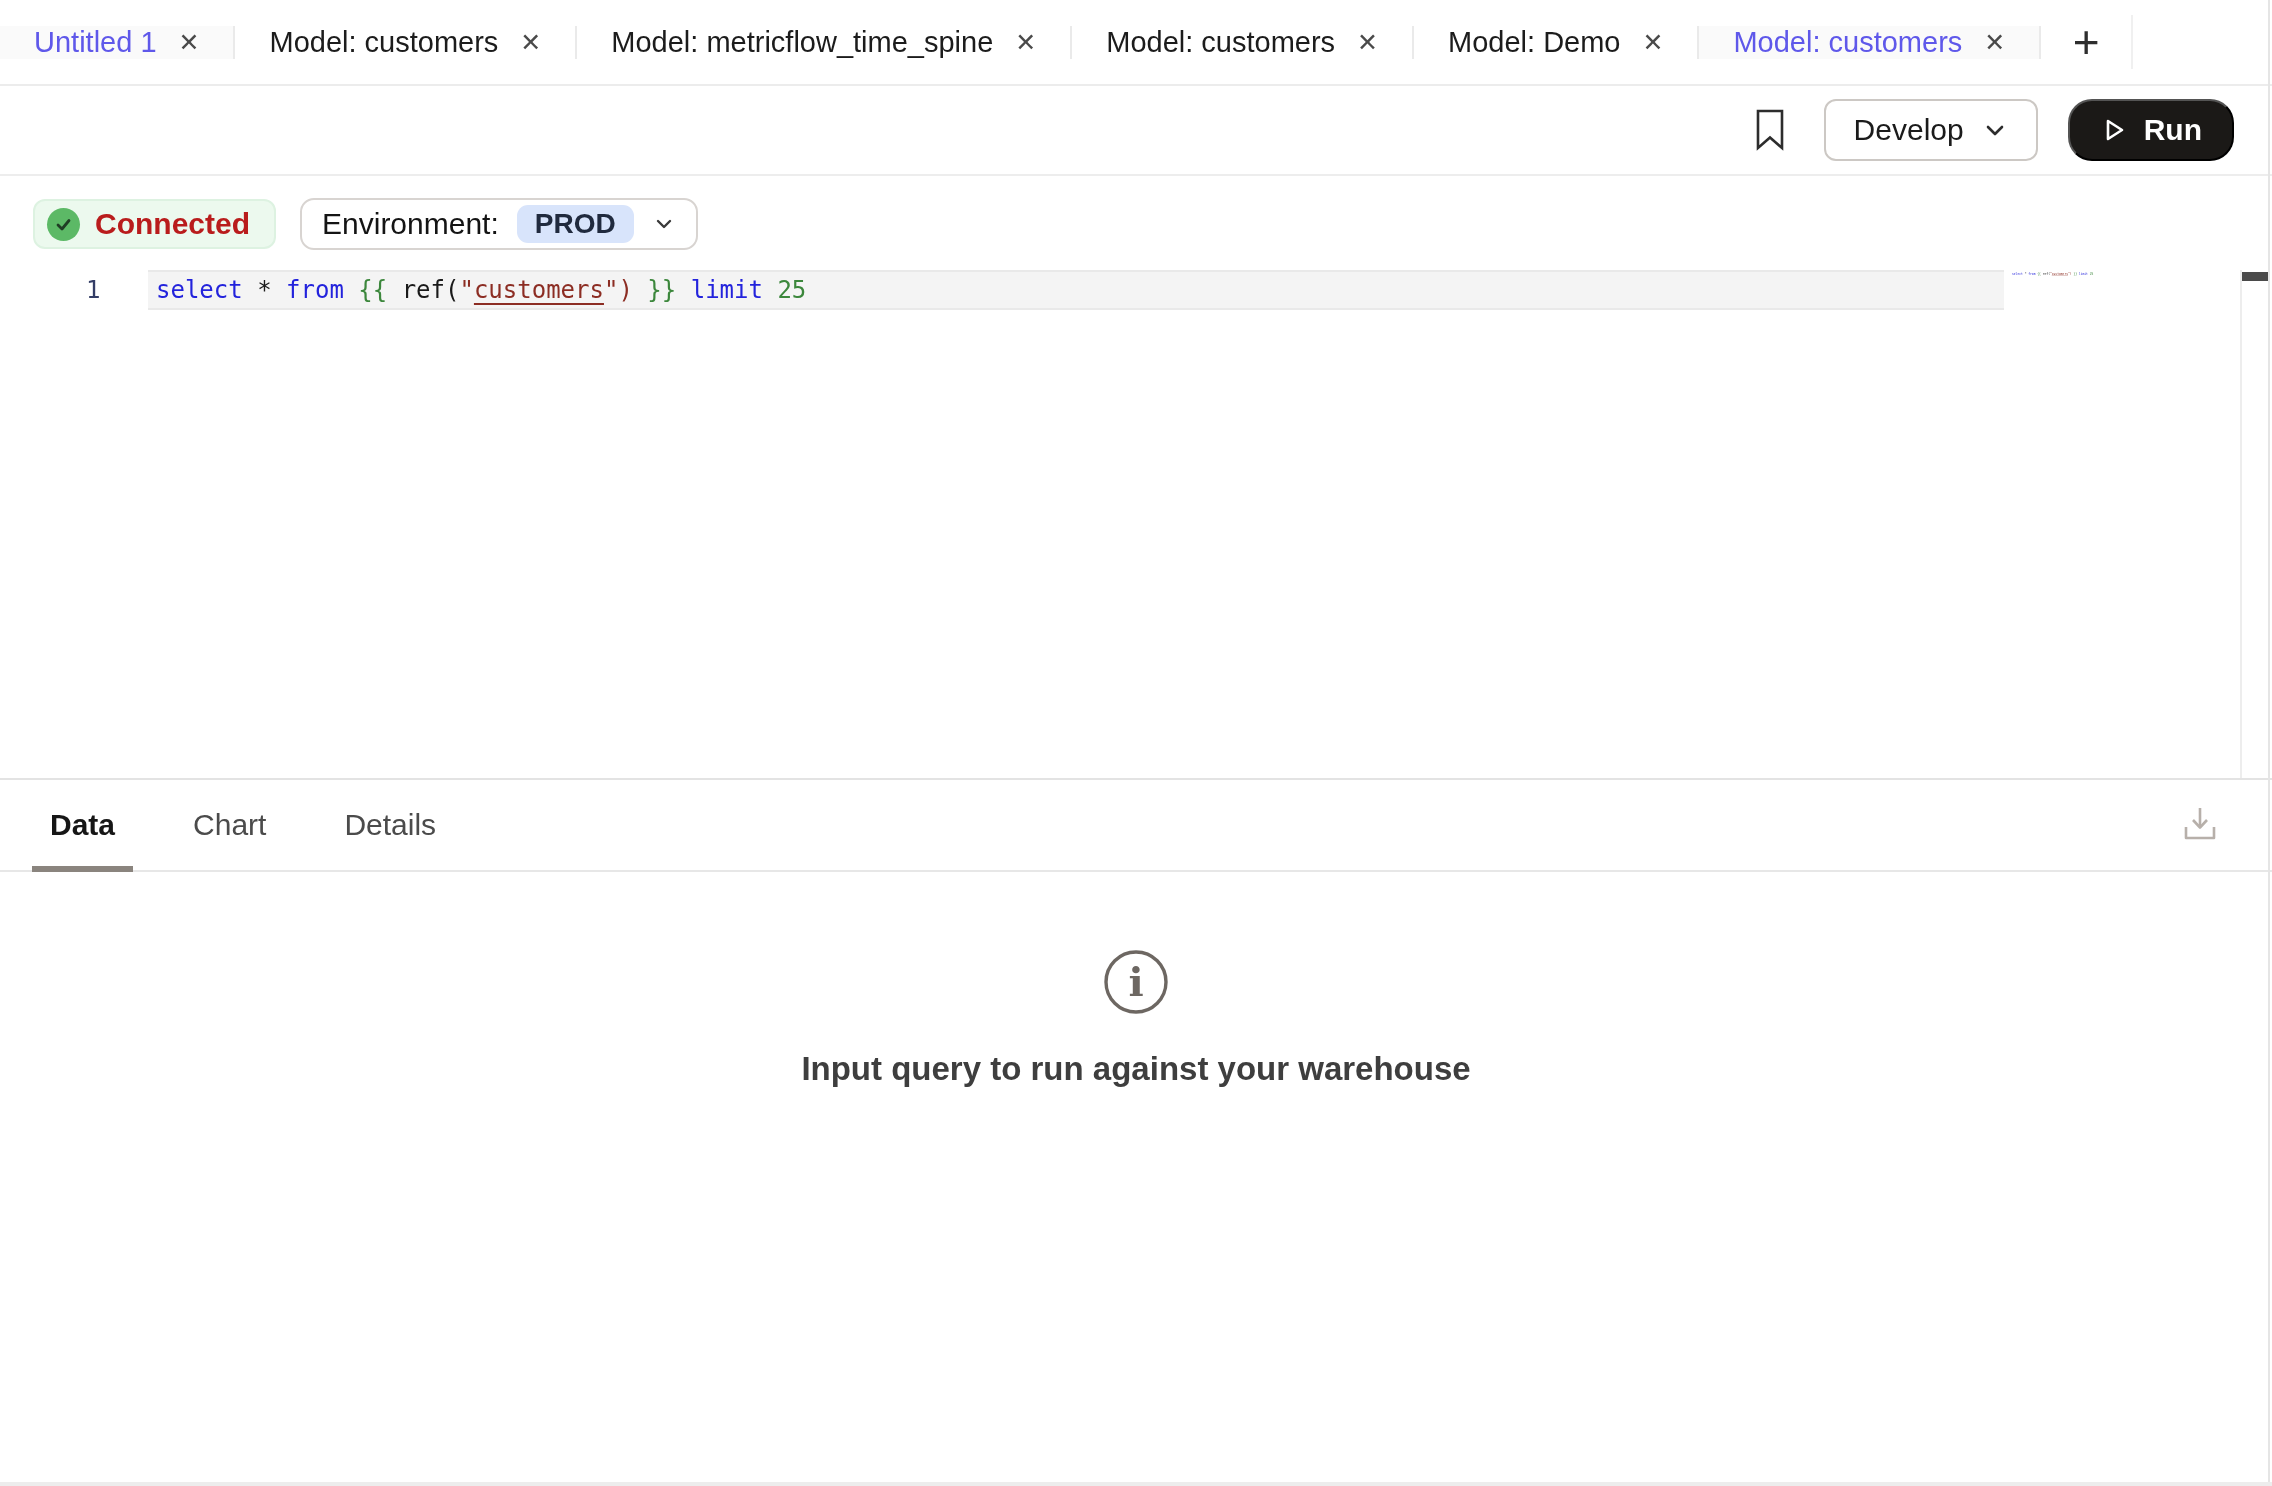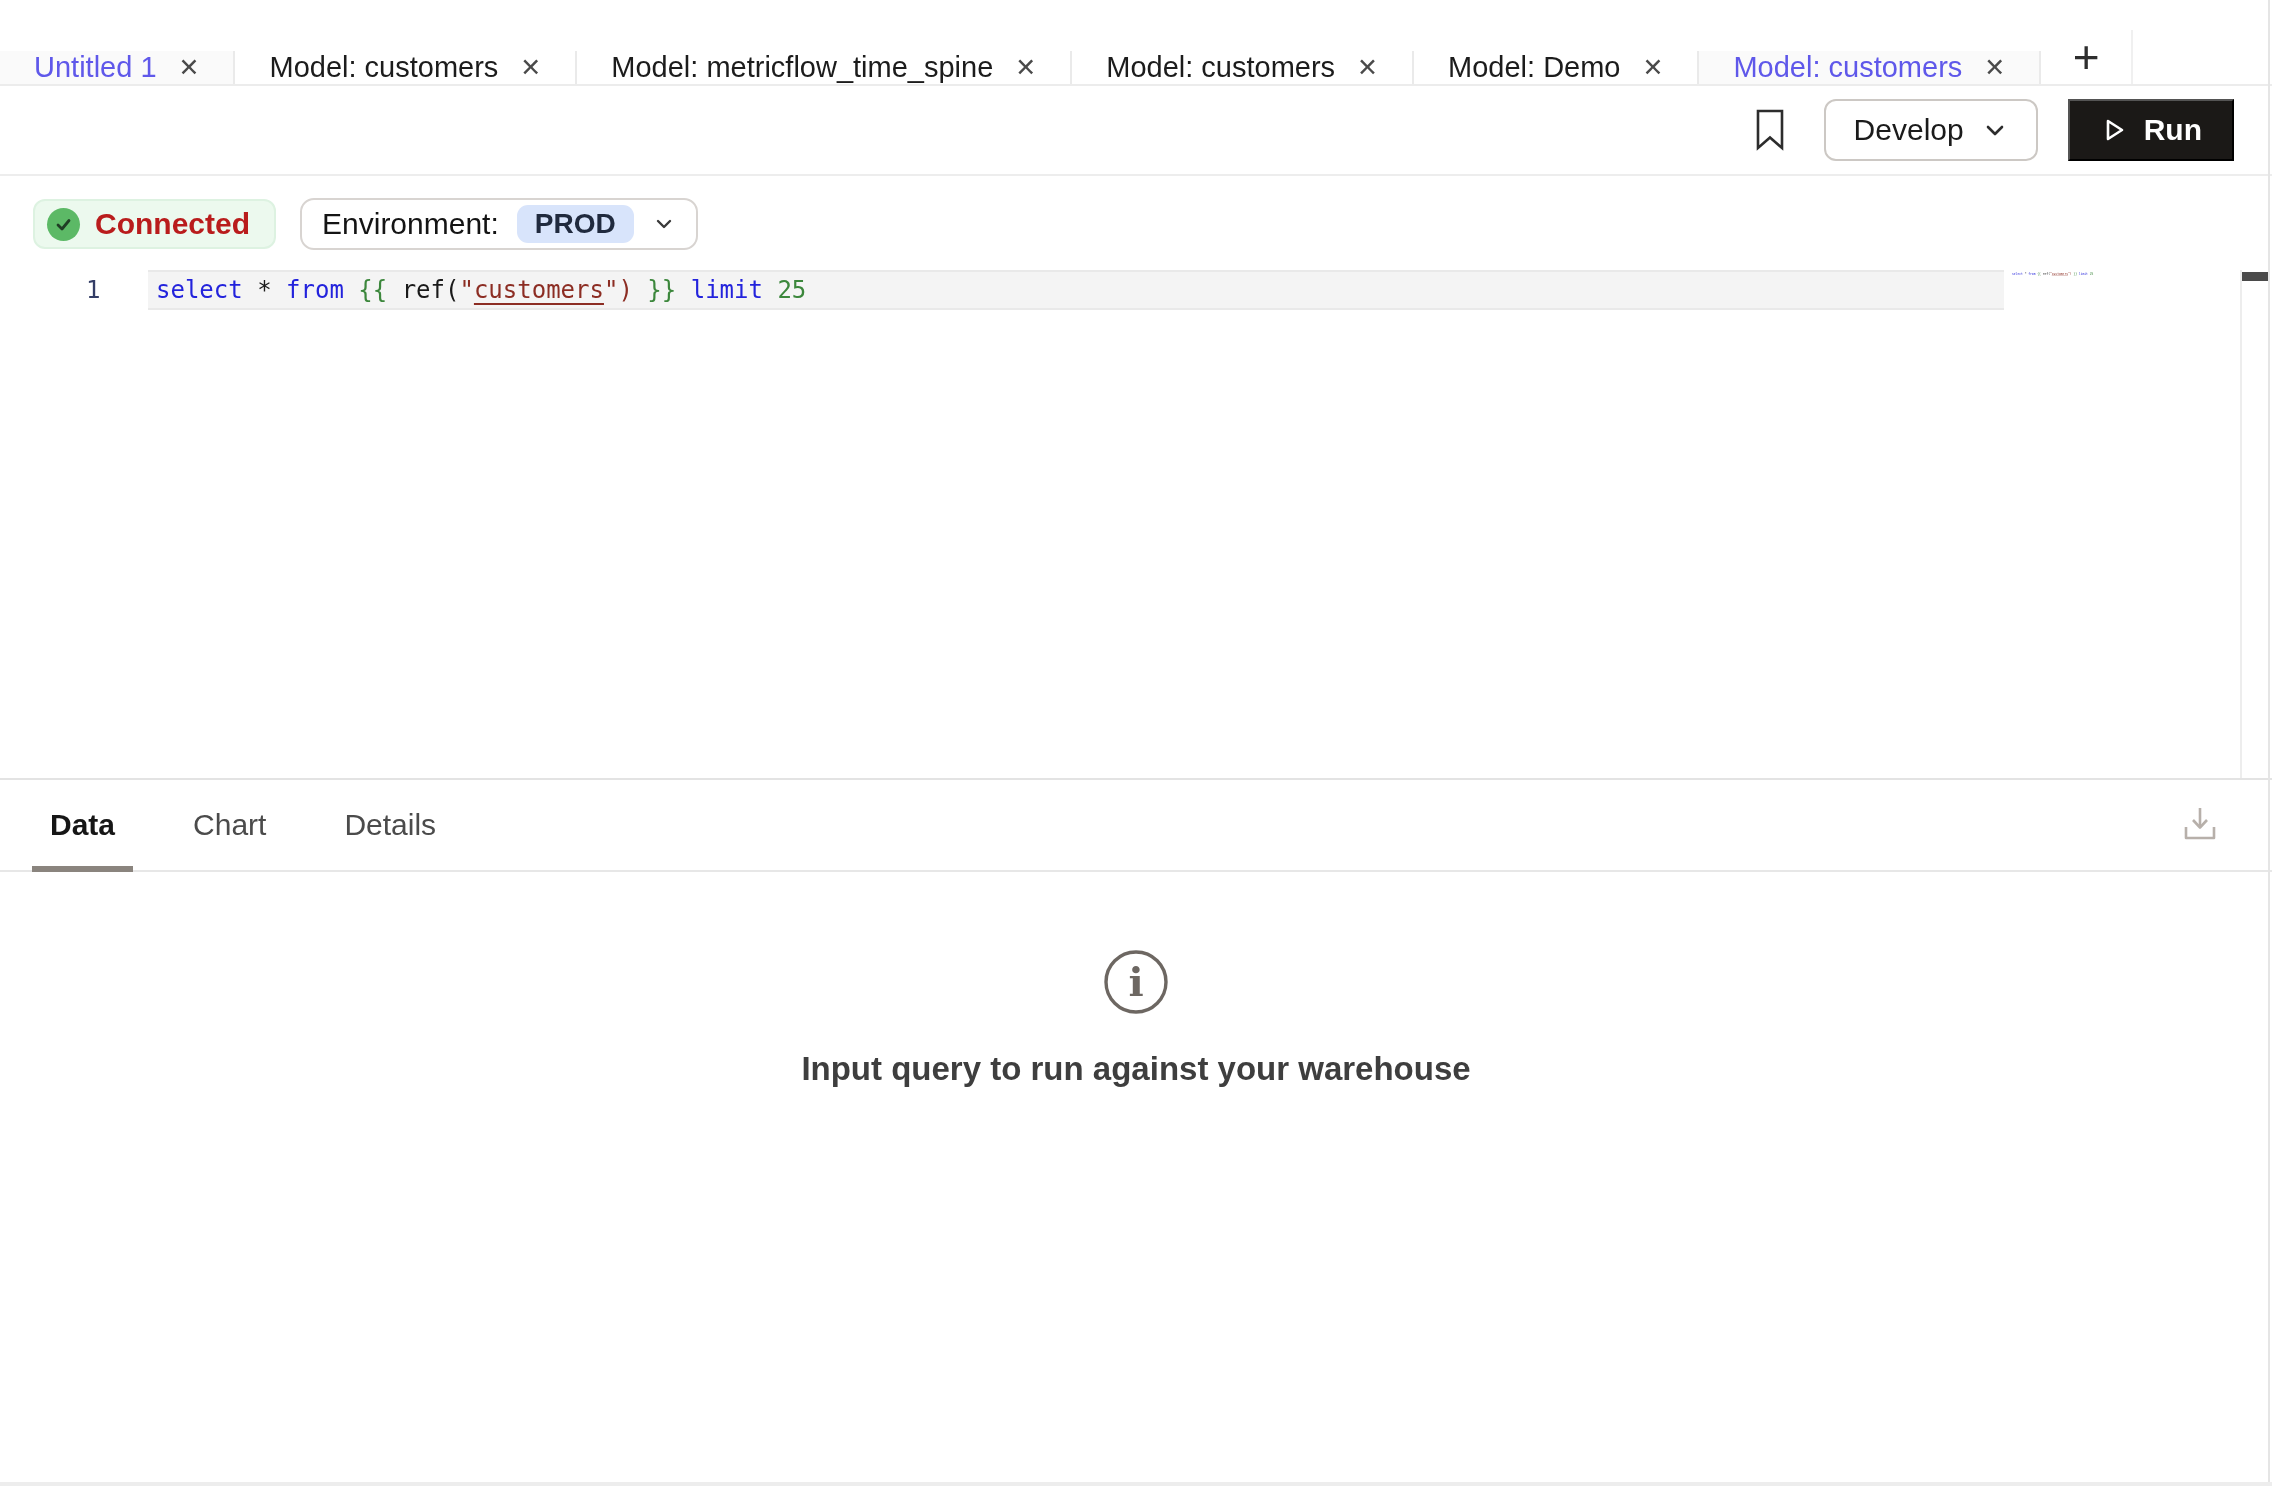--- a/index.html
+++ b/index.html
@@ -1,40 +1,40 @@
 <!DOCTYPE html>
 <html><head>
 <meta charset="utf-8">
 <style>
   * { margin:0; padding:0; box-sizing:border-box; }
   html,body { width:2272px; height:1486px; background:#ffffff;
     font-family:"Liberation Sans", sans-serif; color:#1c1c1c; overflow:hidden; }
   .stage { position:relative; width:2272px; height:1486px; background:#fff; }
 
   
-  .tabbar { display:flex; align-items:flex-end; height:86px; border-bottom:2px solid #ececec; background:#fff; }
+  .tabbar { display:flex; align-items:center; height:86px; border-bottom:2px solid #ececec; background:#fff; }
   .tab { display:flex; align-items:center; padding:0 34px; border-right:2px solid #eaeaea;
          background:#fff; cursor:pointer; white-space:nowrap; }
   .tab.accent { background:#fafafa; }
   .tab-label { font-size:29px; color:#1c1c1c; }
   .tab.accent .tab-label { color:#5f58ea; }
   .tab-close { margin-left:22px; font-size:25px; color:#4a4a4a; line-height:1; }
   .newtab { display:flex; align-items:center; justify-content:center; width:92px;
             border-right:2px solid #f0f0f0; font-size:46px; font-weight:300; color:#2e2e2e; cursor:pointer; }
   .tab-spacer { flex:1; background:#fff; }
 
   
   .toolbar { height:90px; border-bottom:2px solid #ededed; display:flex; align-items:center;
              justify-content:flex-end; padding-right:38px; gap:30px; background:#fff; }
   .icon-btn { display:flex; align-items:center; justify-content:center; width:48px; height:60px; cursor:pointer; }
   .btn-develop { display:flex; align-items:center; gap:18px; height:62px; padding:11px 28px;
                  border:2px solid #ccc8c4; border-radius:12px; background:#fff; font-size:30px;
                  font-weight:500; color:#1b1b1b; cursor:pointer; }
   .btn-run { display:flex; align-items:center; gap:16px; height:62px; padding:0 30px;
-             border-radius:0; background:#1b1917; color:#fff; font-size:30px; font-weight:600; cursor:pointer; }
+             border-radius:24px; background:#1b1917; color:#fff; font-size:30px; font-weight:600; cursor:pointer; }
 
   
   .editor-pane { position:relative; height:602px; background:#fff; }
   .statusrow { position:absolute; left:33px; top:22px; display:flex; align-items:center; gap:24px; }
   .badge-connected { display:flex; align-items:center; gap:15px; height:50px; padding:0 24px 0 12px;
                      background:#ecf9ee; border:2px solid #ddf2e1; border-radius:12px; }
   .conn-circle { width:33px; height:33px; border-radius:50%; background:#5cb966;
                  display:flex; align-items:center; justify-content:center; }
   .badge-connected .lbl { font-size:30px; font-weight:600; color:#b91c1c; }
   .env-pill { display:flex; align-items:center; gap:18px; height:52px; padding:15px 20px;

